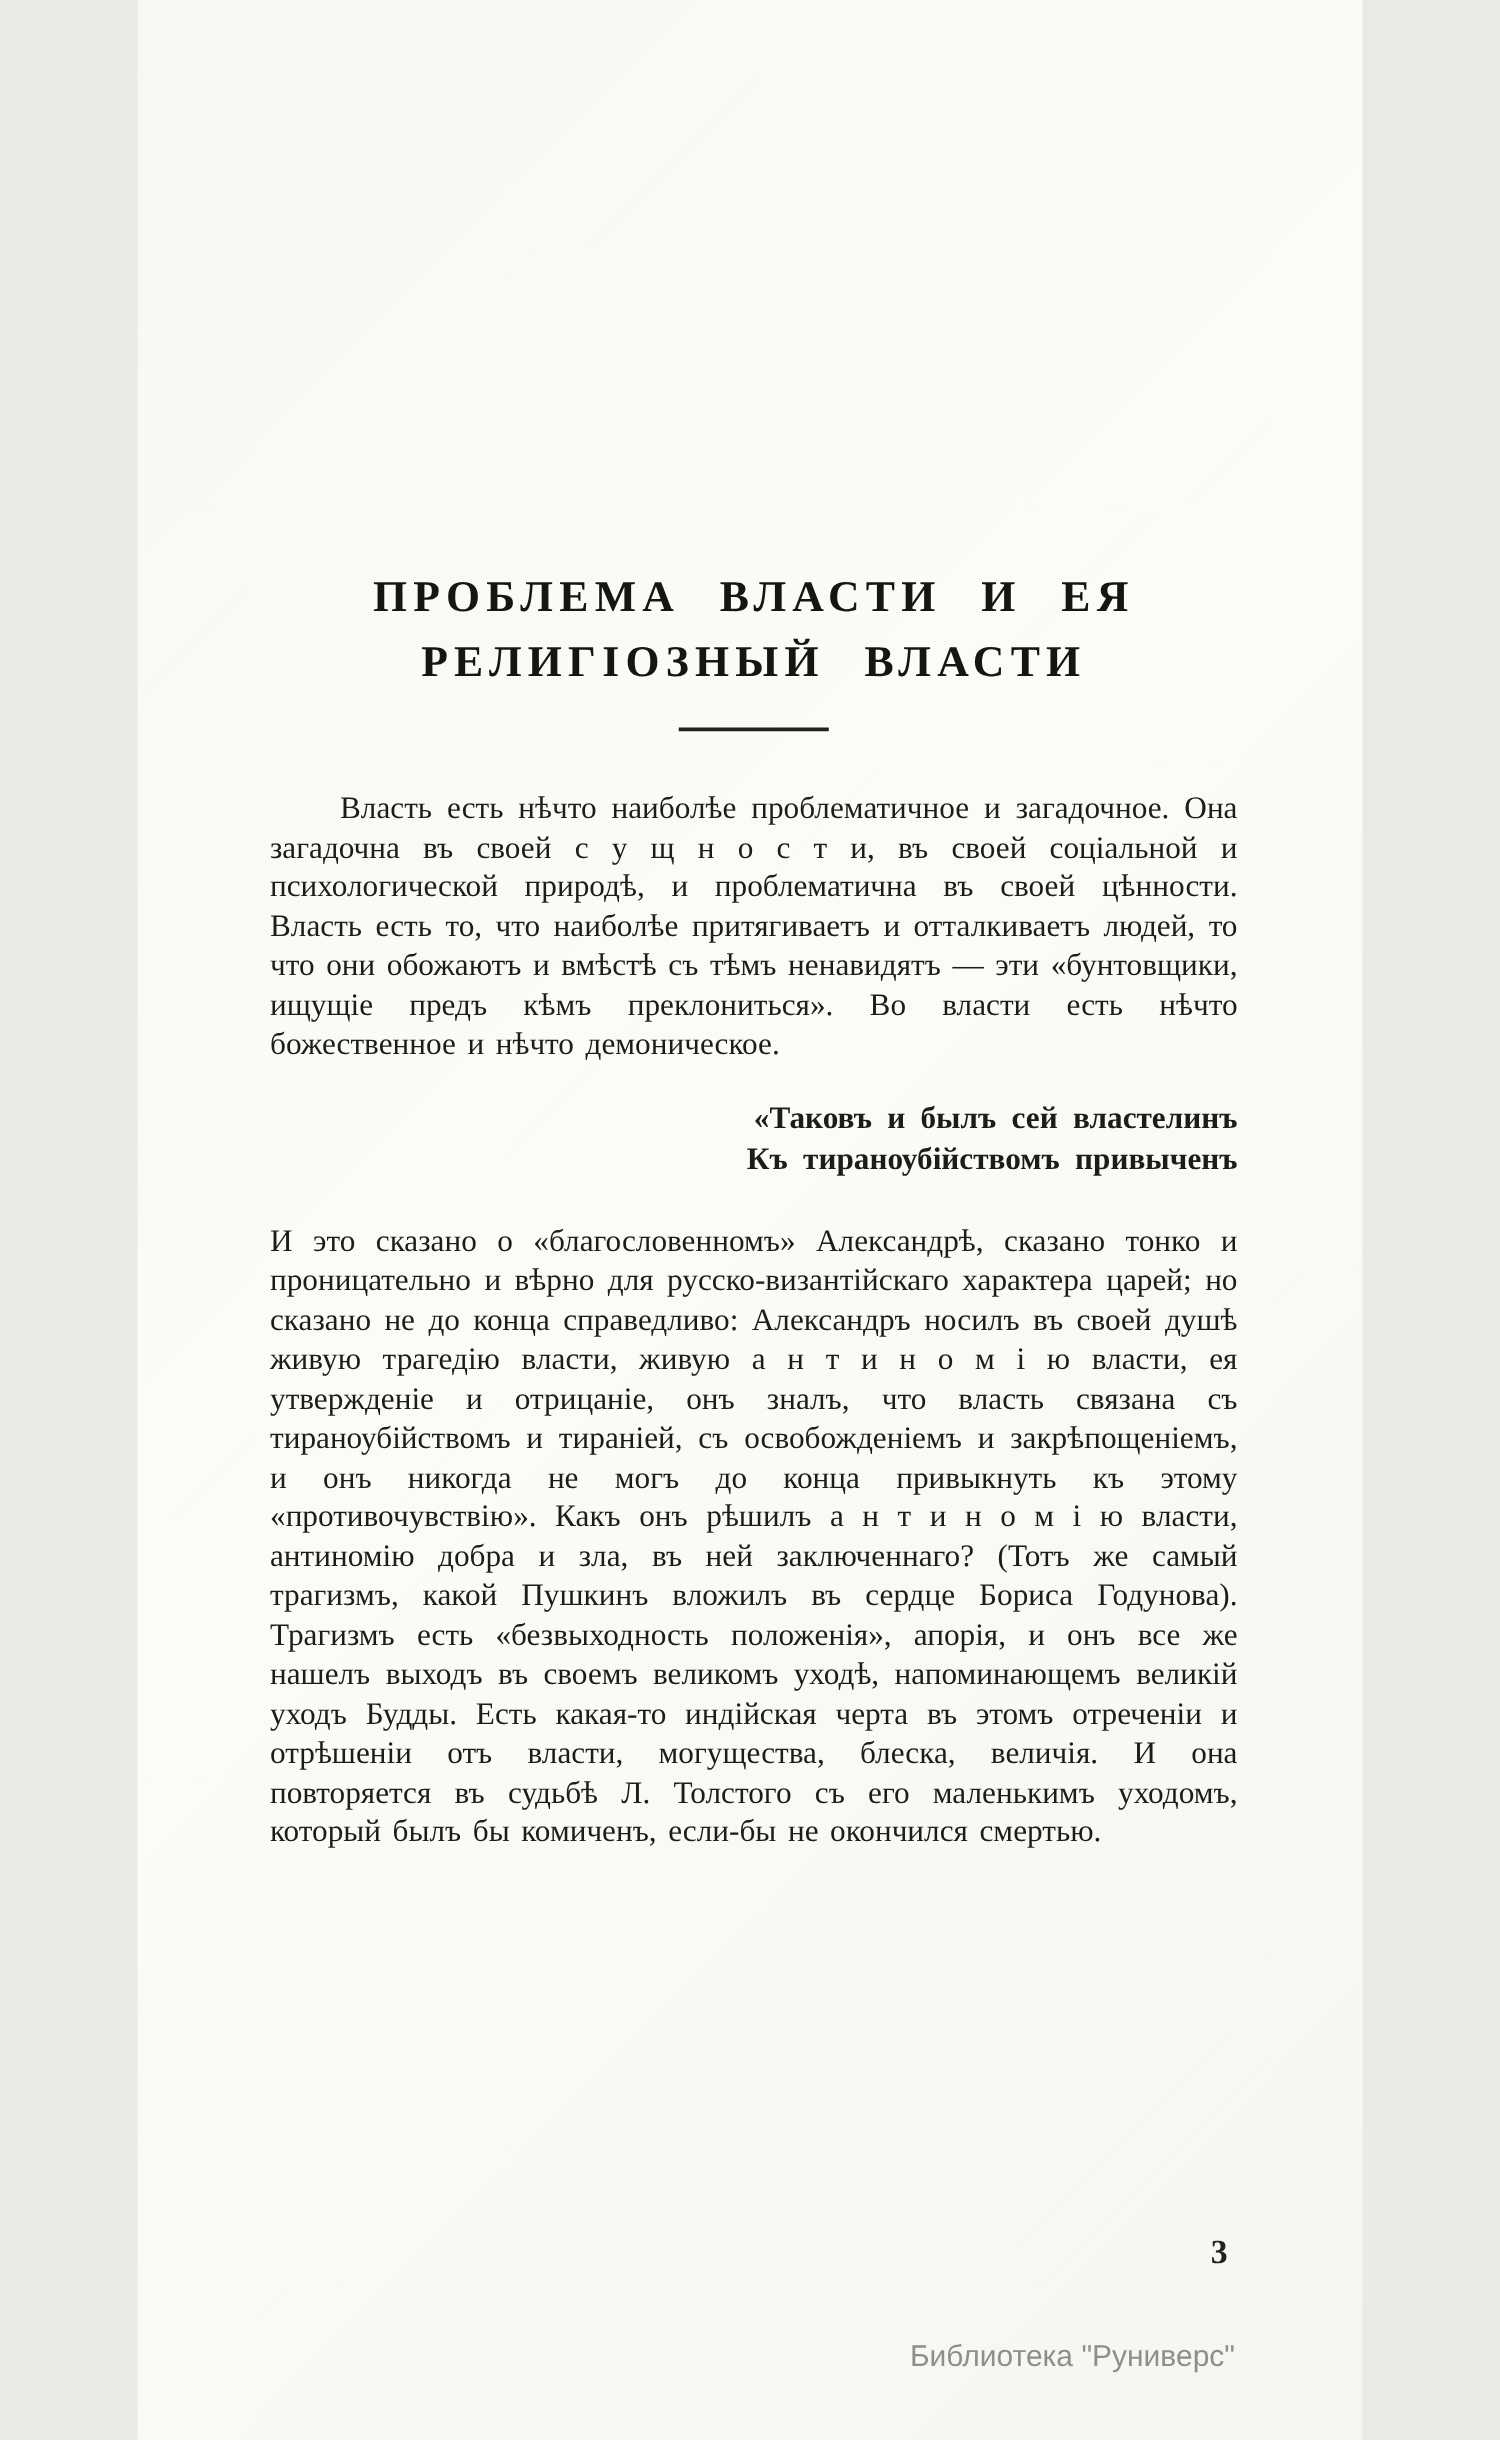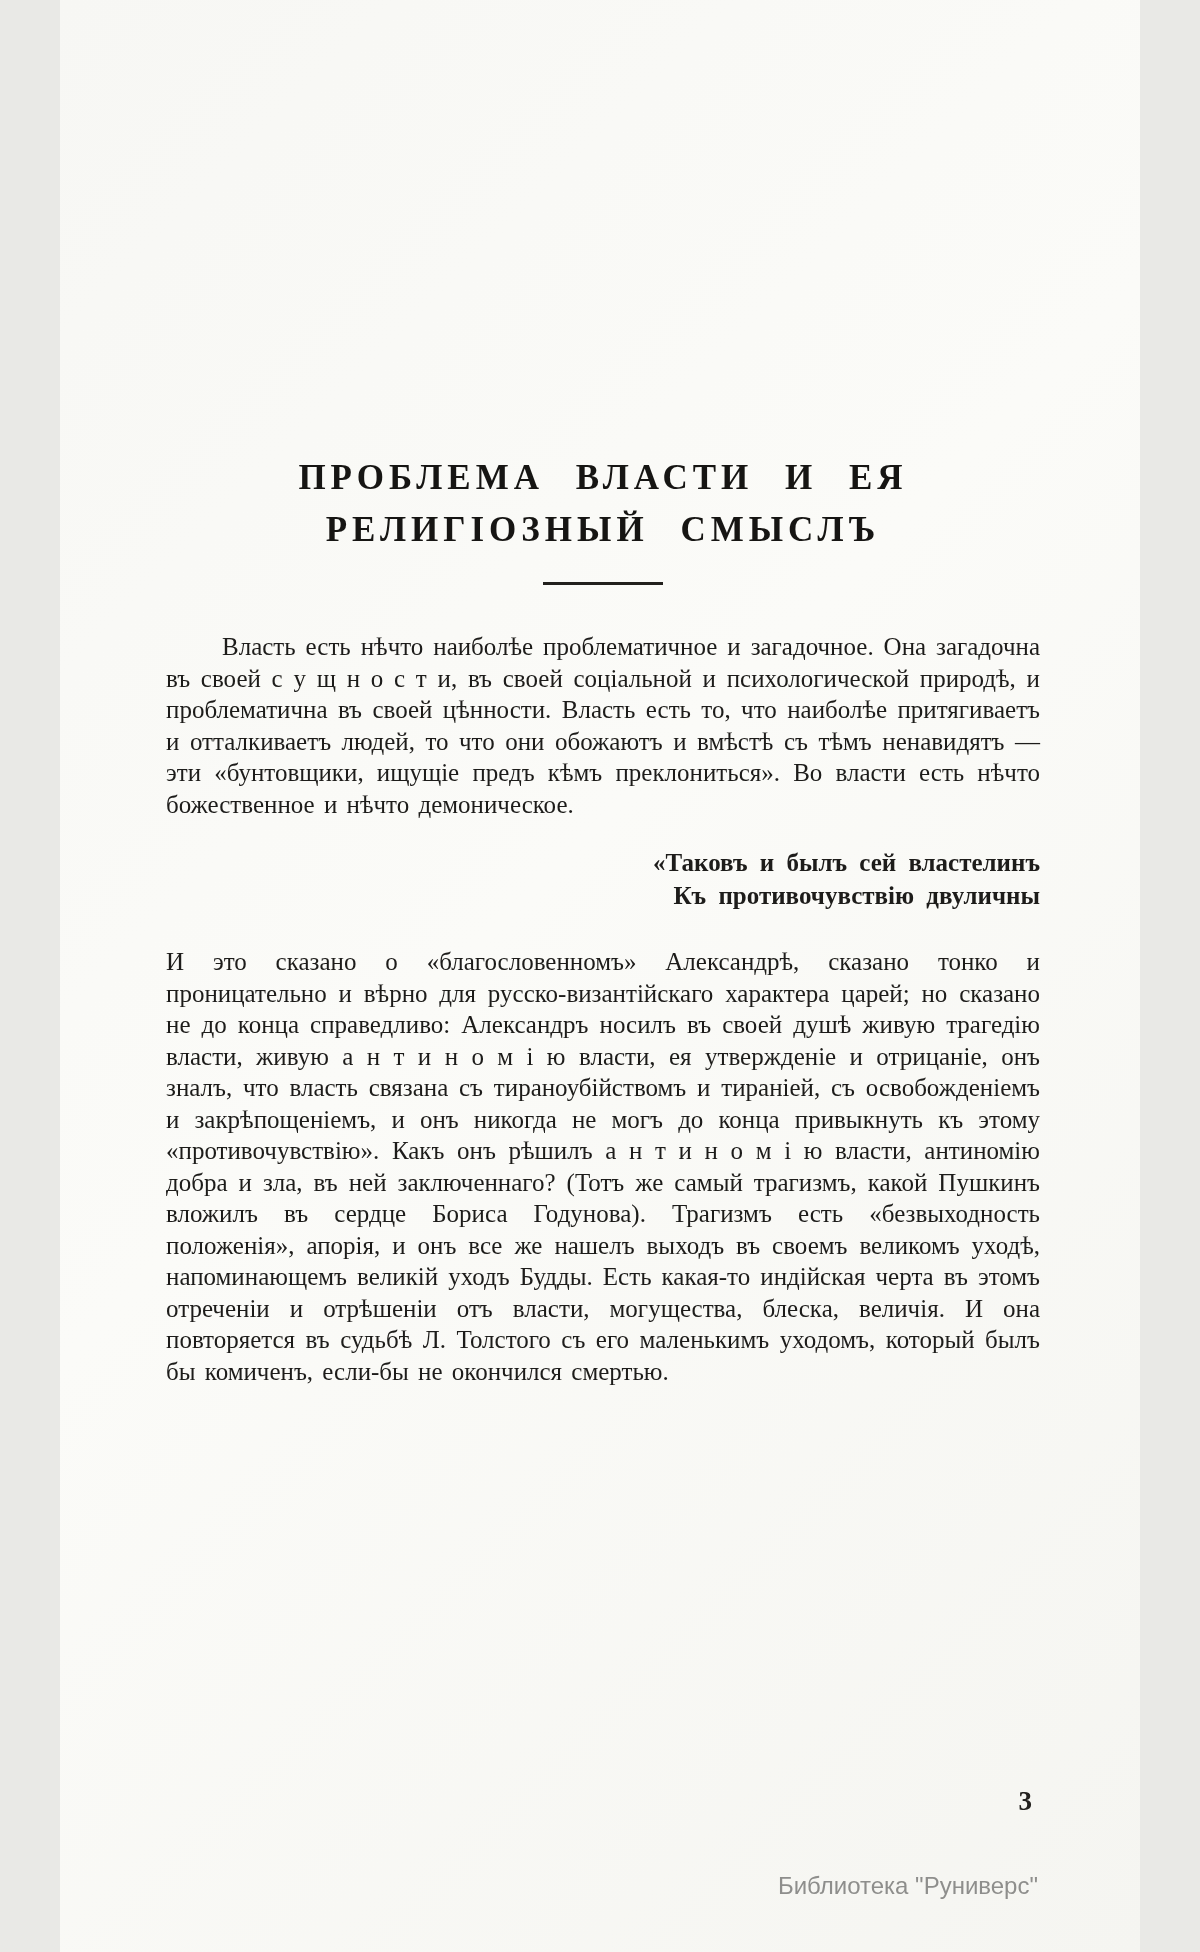--- a/index.html
+++ b/index.html
@@ -2,21 +2,21 @@
 <html><head>
 <meta charset="utf-8">
 <style>
   html, body {
     margin: 0;
     padding: 0;
     background: #e9e9e6;
   }
   .page {
     position: relative;
-    width: 1080px;
+    width: 980px;
     height: 1952px;
     margin: 0 auto;
     background: linear-gradient(135deg, #f7f7f4 0%, #fbfbf8 45%, #f5f5f1 100%);
     color: #1d1c1a;
     font-family: "Liberation Serif", "DejaVu Serif", serif;
     overflow: hidden;
     box-sizing: border-box;
     padding-top: 452px;
   }
   .content {
@@ -85,32 +85,32 @@
 </style>
 </head>
 <body>
 
 <div class="page">
 
   <div class="content">
 
     <div class="title-block">
       <div class="title-line">ПРОБЛЕМА ВЛАСТИ И ЕЯ</div>
-      <div class="title-line">РЕЛИГІОЗНЫЙ СМЫСЛЪ</div>
+      <div class="title-line">РЕЛИГІОЗНЫЙ ВЛАСТИ</div>
       <div class="title-divider"></div>
     </div>
 
     <div class="body-text">
 
       <p class="para indent first">Власть есть нѣчто наиболѣе проблематичное и загадочное. Она загадочна въ своей с у щ н о с т и, въ своей соціальной и психологической природѣ, и проблематична въ своей цѣнности. Власть есть то, что наиболѣе притягиваетъ и отталкиваетъ людей, то что они обожаютъ и вмѣстѣ съ тѣмъ ненавидятъ — эти «бунтовщики, ищущіе предъ кѣмъ преклониться». Во власти есть нѣчто божественное и нѣчто демоническое.</p>
 
 
       <div class="verse">
         <div class="verse-line">«Таковъ и былъ сей властелинъ</div>
-        <div class="verse-line">Къ противочувствію двуличны</div>
+        <div class="verse-line">Къ тираноубійствомъ привыченъ</div>
       </div>
 
       <p class="para">И это сказано о «благословенномъ» Александрѣ, сказано тонко и проницательно и вѣрно для русско-византійскаго характера царей; но сказано не до конца справедливо: Александръ носилъ въ своей душѣ живую трагедію власти, живую а н т и н о м і ю власти, ея утвержденіе и отрицаніе, онъ зналъ, что власть связана съ тираноубійствомъ и тираніей, съ освобожденіемъ и закрѣпощеніемъ, и онъ никогда не могъ до конца привыкнуть къ этому «противочувствію». Какъ онъ рѣшилъ а н т и н о м і ю власти, антиномію добра и зла, въ ней заключеннаго? (Тотъ же самый трагизмъ, какой Пушкинъ вложилъ въ сердце Бориса Годунова). Трагизмъ есть «безвыходность положенія», апорія, и онъ все же нашелъ выходъ въ своемъ великомъ уходѣ, напоминающемъ великій уходъ Будды. Есть какая-то индійская черта въ этомъ отреченіи и отрѣшеніи отъ власти, могущества, блеска, величія. И она повторяется въ судьбѣ Л. Толстого съ его маленькимъ уходомъ, который былъ бы комиченъ, если-бы не окончился смертью.</p>
 
     </div>
 
   </div>
 
   <div class="page-number">3</div>
 

